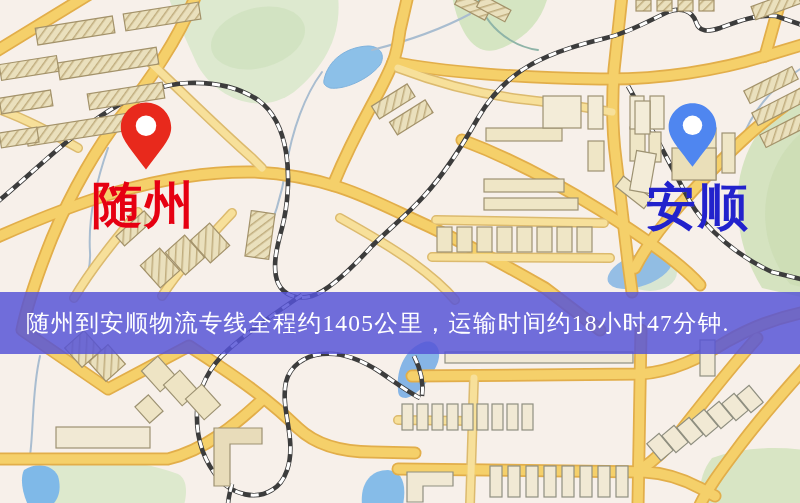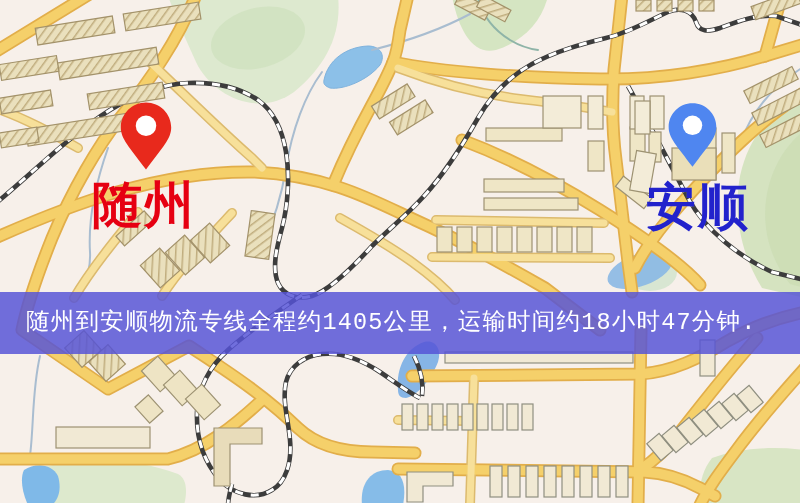--- a/index.html
+++ b/index.html
@@ -20,21 +20,21 @@
     white-space:nowrap;
   }
   .label-suizhou{left:92px;top:180px;}
   .label-anshun{left:646px;top:182px;}
   .banner{
     position:absolute;left:0;top:292px;width:800px;height:62px;
   }
   .banner-bg{position:absolute;inset:0;opacity:.84;}
   .banner-text{
     position:absolute;left:26px;top:0;height:62px;line-height:62px;
-    font-family:Liberation Mono, monospace;
+    font-family:Liberation Serif, serif;
     font-size:23.5px;letter-spacing:1.2px;white-space:nowrap;
   }
 </style>
 </head>
 <body>
 
 <div id="stage">
 
   <svg class="map" width="800" height="503" viewBox="0 0 800 503">
     <defs>

